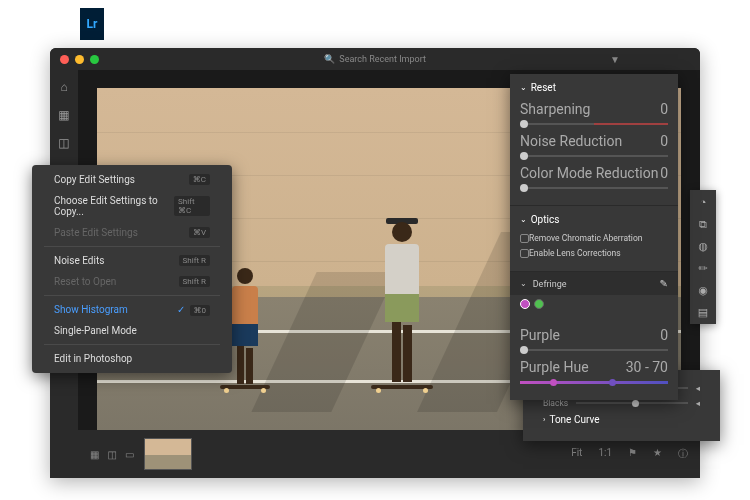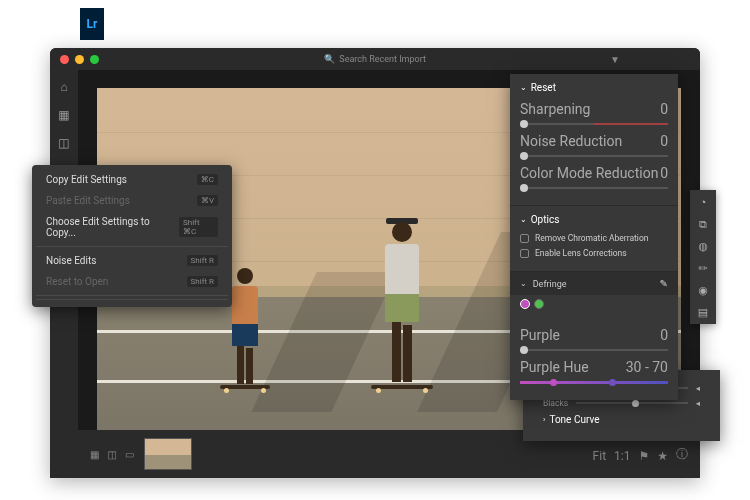--- a/index.html
+++ b/index.html
@@ -37,38 +37,38 @@
 .p2 .leg{width:9px}
 .leg.l{left:30%;height:100%}.leg.r{right:30%;height:95%}
 .board{width:50px;height:4px;background:#3a2a1a;position:absolute;bottom:-6px;left:50%;transform:translateX(-50%);border-radius:2px}
 .p2 .board{width:62px}
 .wheel{position:absolute;width:5px;height:5px;background:#f0d090;border-radius:50%;bottom:-4px}
 .shadow{position:absolute;bottom:10%;width:80px;height:140px;background:rgba(0,0,0,.12);transform:skewX(-25deg)}
 .sh1{left:32%}.sh2{left:62%;height:180px}
 .filmstrip{position:absolute;bottom:0;left:28px;right:0;height:48px;background:#2a2a2a;display:flex;align-items:center;padding:0 12px;gap:10px}
 .thumb{width:48px;height:32px;background:linear-gradient(180deg,#d4b896 55%,#9e9278 55%);border:1px solid #555}
 .fs-icons{display:flex;gap:8px;color:#888;font-size:10px}
-.fs-right{margin-left:auto;display:flex;align-items:flex-end;gap:8px;color:#888;font-size:12px}
-.ctx{position:absolute;left:32px;top:165px;width:200px;background:#383838;border-radius:4px;box-shadow:0 4px 16px rgba(0,0,0,.5);z-index:10;padding:4px 4px}
+.fs-right{margin-left:auto;display:flex;align-items:flex-start;gap:16px;color:#888;font-size:10px}
+.ctx{position:absolute;left:32px;top:165px;width:200px;background:#383838;border-radius:4px;box-shadow:0 4px 16px rgba(0,0,0,.5);z-index:10;padding:4px 12px}
 .ctx-item{display:flex;align-items:center;justify-content:space-between;padding:5px 10px;font-size:10px;color:#ddd;cursor:pointer}
 .ctx-item.disabled{color:#666}
 .ctx-item.active{color:#4a9eff}
 .ctx-sep{height:1px;background:#4a4a4a;margin:3px 0}
 .kbd{font-size:8px;color:#888;background:#2a2a2a;padding:1px 4px;border-radius:2px}
 .ctx-item.active .kbd{color:#888}
 .check{color:#4a9eff;font-size:10px;margin-right:4px}
 .panel{position:absolute;right:72px;top:74px;width:168px;background:#383838;box-shadow:0 4px 16px rgba(0,0,0,.5);z-index:9;font-size:9px;color:#ccc}
 .pnl-sec{padding:8px 10px;border-bottom:1px solid #2a2a2a}
 .pnl-hdr{display:flex;align-items:center;gap:4px;font-size:10px;color:#fff;margin-bottom:8px}
 .chev{font-size:8px}
 .slider-row{display:flex;align-items:center;justify-content:space-between;margin:6px 0;font-size:14px;color:#aaa}
 .slider-track{width:100%;height:2px;background:#555;position:relative;margin:2px 0 8px}
 .slider-thumb{position:absolute;width:8px;height:8px;background:#ccc;border-radius:50%;top:-3px;left:0}
 .slider-track.red{background:linear-gradient(90deg,#555 50%,#a04040 50%)}
-.cb-row{display:flex;align-items:center;gap:6px;margin:5px 0;font-size:8.5px}
+.cb-row{display:flex;align-items:center;margin:5px 0;font-size:8.5px}
 .cb{width:9px;height:9px;border:1px solid #888;border-radius:2px}
 .defringe-hdr{display:flex;align-items:center;gap:6px;padding:6px 10px;background:#2e2e2e}
 .eyedrop{margin-left:auto;font-size:10px}
 .color-dots{display:flex;gap:4px;padding:4px 10px}
 .cdot{width:10px;height:10px;border-radius:50%;border:1px solid #666}
 .cdot.m{background:#c050c0;border-color:#fff}
 .cdot.g2{background:#50c050}
 .hue-track{width:100%;height:3px;background:linear-gradient(90deg,#c050c0,#5050c0);position:relative;margin:4px 0 8px}
 .hue-thumb{position:absolute;width:7px;height:7px;border-radius:50%;top:-2px}
 .hue-thumb.a{left:20%;background:#c050c0}
@@ -161,39 +161,49 @@
       <span>ⓘ</span>
     </div>
   </div>
 </div>
 
 <div class="ctx">
   <div class="ctx-item">
       <span>Copy Edit Settings</span>
       <span class="kbd">⌘C</span>
     </div>
+  <div class="ctx-item">
+      <span>Choose Edit Settings to Copy...</span>
+      <span class="kbd">Shift ⌘C</span>
+    </div>
   <div class="ctx-item disabled">
       <span>Paste Edit Settings</span>
       <span class="kbd">⌘V</span>
     </div>
-  <div class="ctx-item">
-      <span>Choose Edit Settings to Copy...</span>
-      <span class="kbd">Shift ⌘C</span>
-    </div>
   <div class="ctx-sep"></div>
   <div class="ctx-item">
       <span>Noise Edits</span>
       <span class="kbd">Shift R</span>
     </div>
   <div class="ctx-item disabled">
       <span>Reset to Open</span>
       <span class="kbd">Shift R</span>
     </div>
   <div class="ctx-sep"></div>
+  <div class="ctx-item active">
+      <span>Show Histogram</span>
+      <span><span class="check">✓</span><span class="kbd">⌘0</span></span>
+    </div>
+  <div class="ctx-item">
+      <span>Single-Panel Mode</span>
+    </div>
   <div class="ctx-sep"></div>
+  <div class="ctx-item">
+      <span>Edit in Photoshop</span>
+    </div>
 </div>
 
 <div class="panel">
   <div class="pnl-sec">
     <div class="pnl-hdr">
         <span class="chev">⌄</span>
         <span>Reset</span>
       </div>
     <div class="slider-row">
         <span>Sharpening</span>

